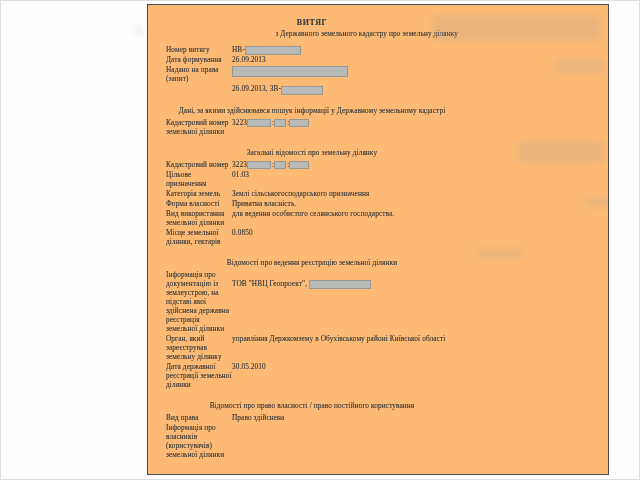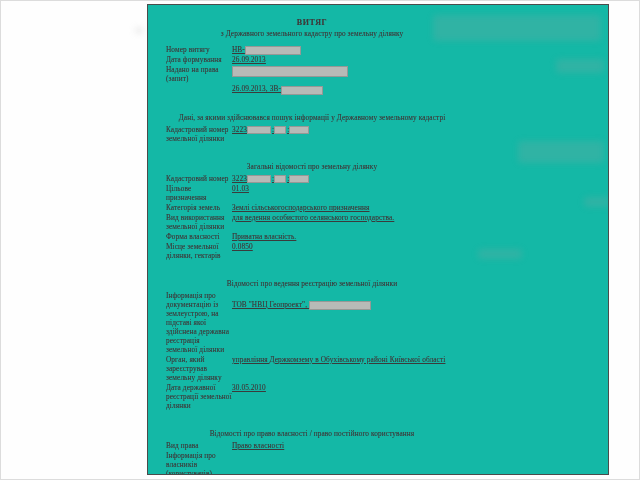--- a/index.html
+++ b/index.html
@@ -7,37 +7,37 @@
     width:640px;height:480px;position:relative;overflow:hidden;
     background:#fefefe;
     font-family:"Liberation Serif","DejaVu Serif",serif;
     color:var(--text,#3b3b3b);
   }
   .outer-edge{
     position:absolute;inset:0;border:1px solid #dcdcdc;pointer-events:none;
   }
   .page{
     position:absolute;left:147px;top:4px;width:462px;height:471px;
-    background:#14b8a6;border:1px solid var(--frame,#4b4b4b);
+    background:#fdba74;border:1px solid var(--frame,#4b4b4b);
     box-sizing:border-box;overflow:hidden;
   }
   .content{
     position:absolute;left:18px;top:13px;width:292px;
     font-size:7.3px;line-height:9px;letter-spacing:.1px;
     text-shadow:0 0 .5px rgba(70,70,70,.55);
   }
   .doc-title{
     text-align:center;font-weight:bold;font-size:8px;letter-spacing:.6px;
     margin-bottom:2px;
   }
-  .doc-subtitle{text-align:center;margin-bottom:7px;}
-  .sec-heading{text-align:center;margin:19px 0 3px 0;}
+  .doc-subtitle{text-align:right;margin-bottom:7px;}
+  .sec-heading{text-align:center;margin:12px 0 3px 0;}
   .row{display:flex;margin-bottom:1px;}
   .lbl{width:66px;flex:none;margin-right:0;}
-  .val{width:238px;flex:none;text-decoration:underline;}
+  .val{width:238px;flex:none;}
   .redact{
     display:inline-block;height:9px;vertical-align:middle;
     background:var(--redact,#b7bab7);
     border:1px solid rgba(90,90,90,.35);
     box-sizing:border-box;margin:0 1px -1px 0;
   }
   .smudge{
     position:absolute;background:rgba(160,160,160,.20);
     filter:blur(3px);border-radius:4px;pointer-events:none;
   }
@@ -78,26 +78,26 @@
         </div>
         <div class="row">
           <div class="lbl">Цільове призначення</div>
           <div class="val"><span>01.03</span></div>
         </div>
         <div class="row">
           <div class="lbl">Категорія земель</div>
           <div class="val"><span>Землі сільськогосподарського призначення</span></div>
         </div>
         <div class="row">
+          <div class="lbl">Форма власності</div>
+          <div class="val"><span>Приватна власність.</span></div>
+        </div>
+        <div class="row">
           <div class="lbl">Вид використання земельної ділянки</div>
           <div class="val"><span>для ведення особистого селянського господарства.</span></div>
-        </div>
-        <div class="row">
-          <div class="lbl">Форма власності</div>
-          <div class="val"><span>Приватна власність.</span></div>
         </div>
         <div class="row">
           <div class="lbl">Місце земельної ділянки, гектарів</div>
           <div class="val"><span>0.0850</span></div>
         </div>
         <div class="sec-heading">Відомості про ведення реєстрацію земельної ділянки</div>
         <div class="row">
           <div class="lbl">Інформація про документацію із землеустрою, на підставі якої здійснена державна реєстрація земельної ділянки</div>
           <div class="val"><br><span>ТОВ "НВЦ Геопроект", </span><span class="redact" style="width: 62px;"></span></div>
         </div>
@@ -105,21 +105,21 @@
           <div class="lbl">Орган, який зареєстрував земельну ділянку</div>
           <div class="val"><span>управління Держкомзему в Обухівському районі Київської області</span></div>
         </div>
         <div class="row">
           <div class="lbl">Дата державної реєстрації земельної ділянки</div>
           <div class="val"><span>30.05.2010</span></div>
         </div>
         <div class="sec-heading">Відомості про право власності / право постійного користування</div>
         <div class="row">
           <div class="lbl">Вид права</div>
-          <div class="val"><span>Право власності</span></div>
+          <div class="val"><span>Право здійснена</span></div>
         </div>
         <div class="row">
           <div class="lbl">Інформація про власників (користувачів) земельної ділянки</div>
           <div class="val"></div>
         </div>
       </div>
   </div>
 
   <div class="smudge" style="left:285px;top:10px;width:168px;height:26px;"></div>
   <div class="smudge" style="left:408px;top:54px;width:48px;height:14px;"></div>

